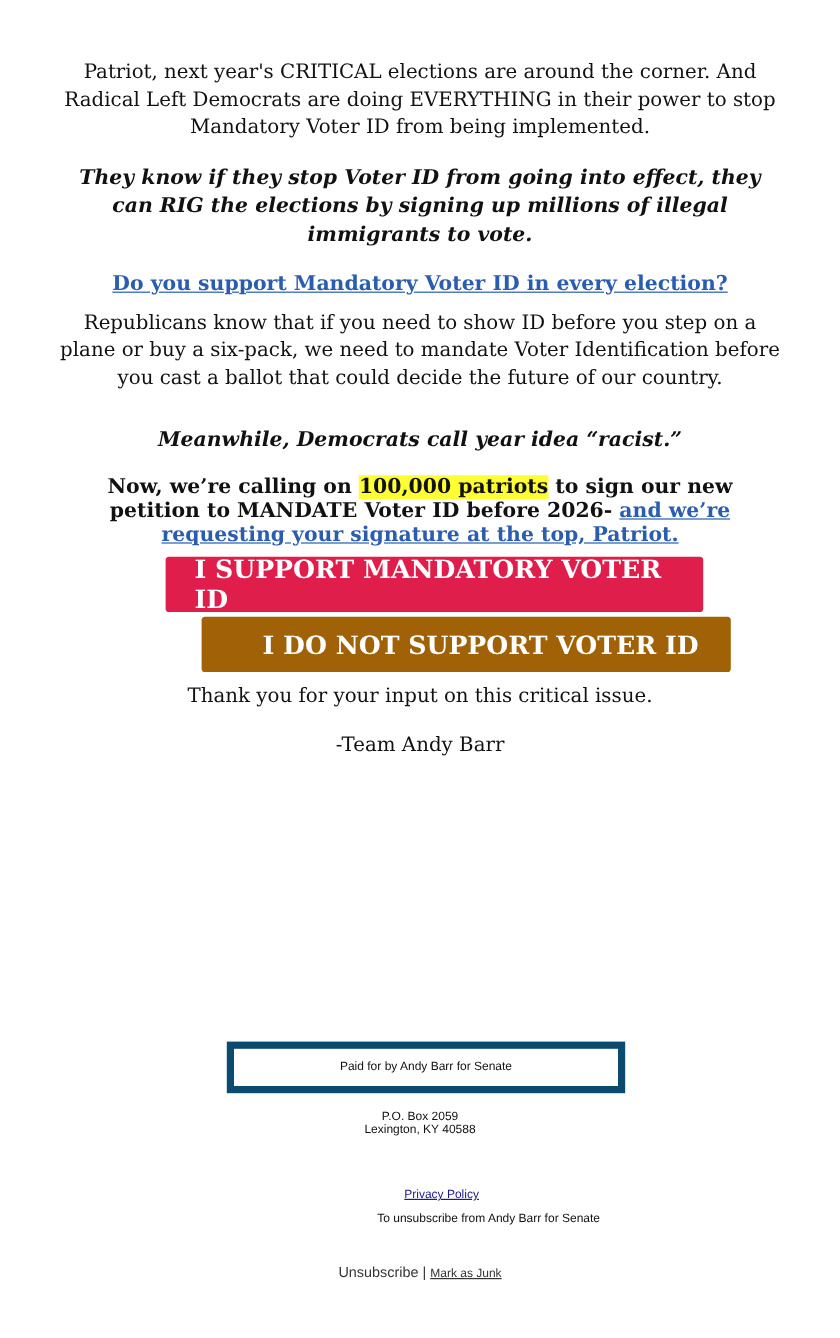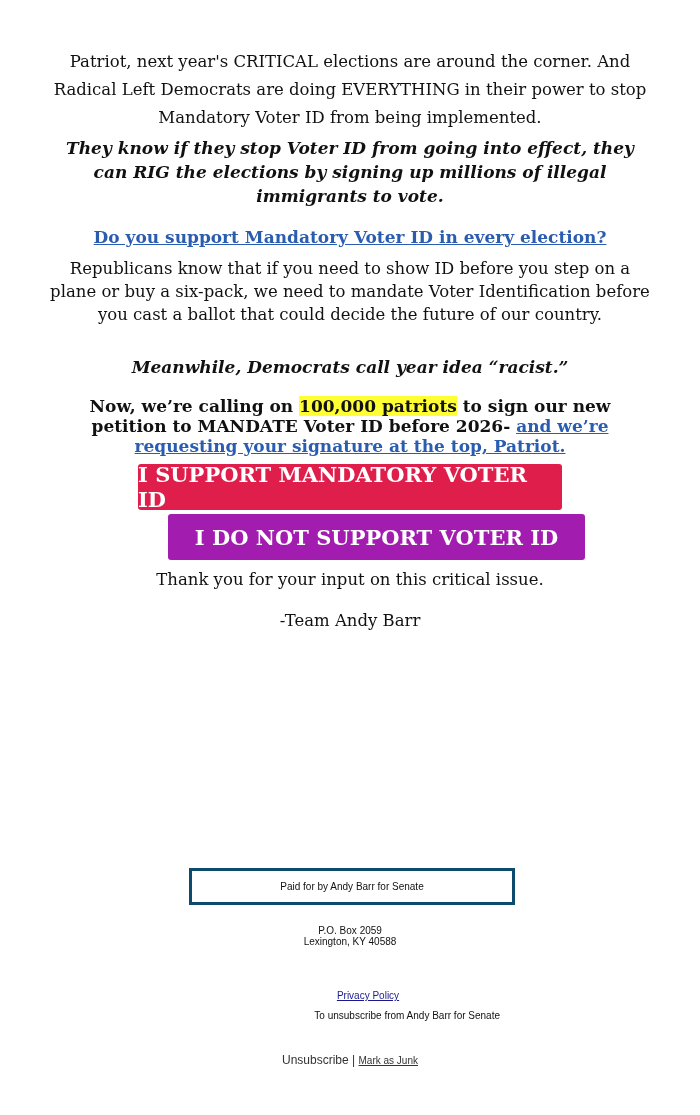--- a/index.html
+++ b/index.html
@@ -1,38 +1,38 @@
 <!DOCTYPE html>
 <html><head>
 <meta charset="utf-8">
 <style>
   html, body { margin:0; padding:0; background:#ffffff; }
   body { width:700px; height:1115px; position:relative; overflow:hidden;
          font-family: "DejaVu Serif", "Liberation Serif", serif; color:#111; }
   .wrap { position:absolute; left:50px; width:600px; text-align:center; }
   p { margin:0; }
-  .p1 { top:48px; font-size:16.5px; line-height:28px; }
+  .p1 { top:48px; font-size:16.5px; line-height:23px; }
   .p2 { top:136px; font-size:17px; line-height:24px; font-weight:bold; font-style:italic; }
   .p3 { top:225px; font-size:17px; line-height:24px; font-weight:bold; }
   .p3 a { color:#2a5db0; text-decoration:underline; }
   .p4 { top:257px; font-size:16.5px; line-height:23px; }
   .p5 { top:355px; font-size:17px; line-height:24px; font-weight:bold; font-style:italic; }
   .p6 { top:396px; font-size:17px; line-height:20px; font-weight:bold; }
   .p6 .hl { background:#ffff33; }
   .p6 a { color:#2a5db0; text-decoration:underline; }
   .btn { position:absolute; display:flex; align-items:center; justify-content:center;
          color:#fff; font-weight:bold; font-size:21px; border-radius:3px; cursor:pointer;
-         font-family:"DejaVu Serif","Liberation Serif",serif; }
+         font-family:"DejaVu Serif","Liberation Serif",serif;padding-left:24px; }
   .btn-yes { left:138px; top:464px; width:424px; height:46px; background:#e01e4b; }
-  .btn-no { left:168px; top:514px; width:417px; height:46px; background:#a21caf; }
+  .btn-no { left:168px; top:514px; width:417px; height:46px; background:#a16207; }
   .p7 { top:568px; font-size:16.5px; line-height:23px; }
   .p8 { top:609px; font-size:16.5px; line-height:23px; }
   .footer { font-family:"Liberation Sans", sans-serif; }
   .paid-box { position:absolute; left:189px; top:868px; width:320px; height:31px;
-              border:3px solid #0c4a6e; display:flex; align-items:center; justify-content:center;
+              border:6px solid #0c4a6e; display:flex; align-items:center; justify-content:center;
               font-size:10px; }
   .addr { position:absolute; left:200px; width:300px; top:925px; text-align:center; font-size:10px; line-height:11px; }
   .privacy { position:absolute; left:200px; width:300px; top:990px; text-align:center; font-size:10px; }
   .privacy a { color:#1a1a8e; text-decoration:underline;margin-left:36px; }
   .unsub-text { position:absolute; left:200px; width:300px; top:1010px; text-align:right; font-size:10px; }
   .unsub-row { position:absolute; left:200px; width:300px; top:1053px; text-align:center; font-size:12px; color:#333; }
   .unsub-row .junk { font-size:10px; color:#333; text-decoration:underline; }
 </style>
 </head>
 <body>

